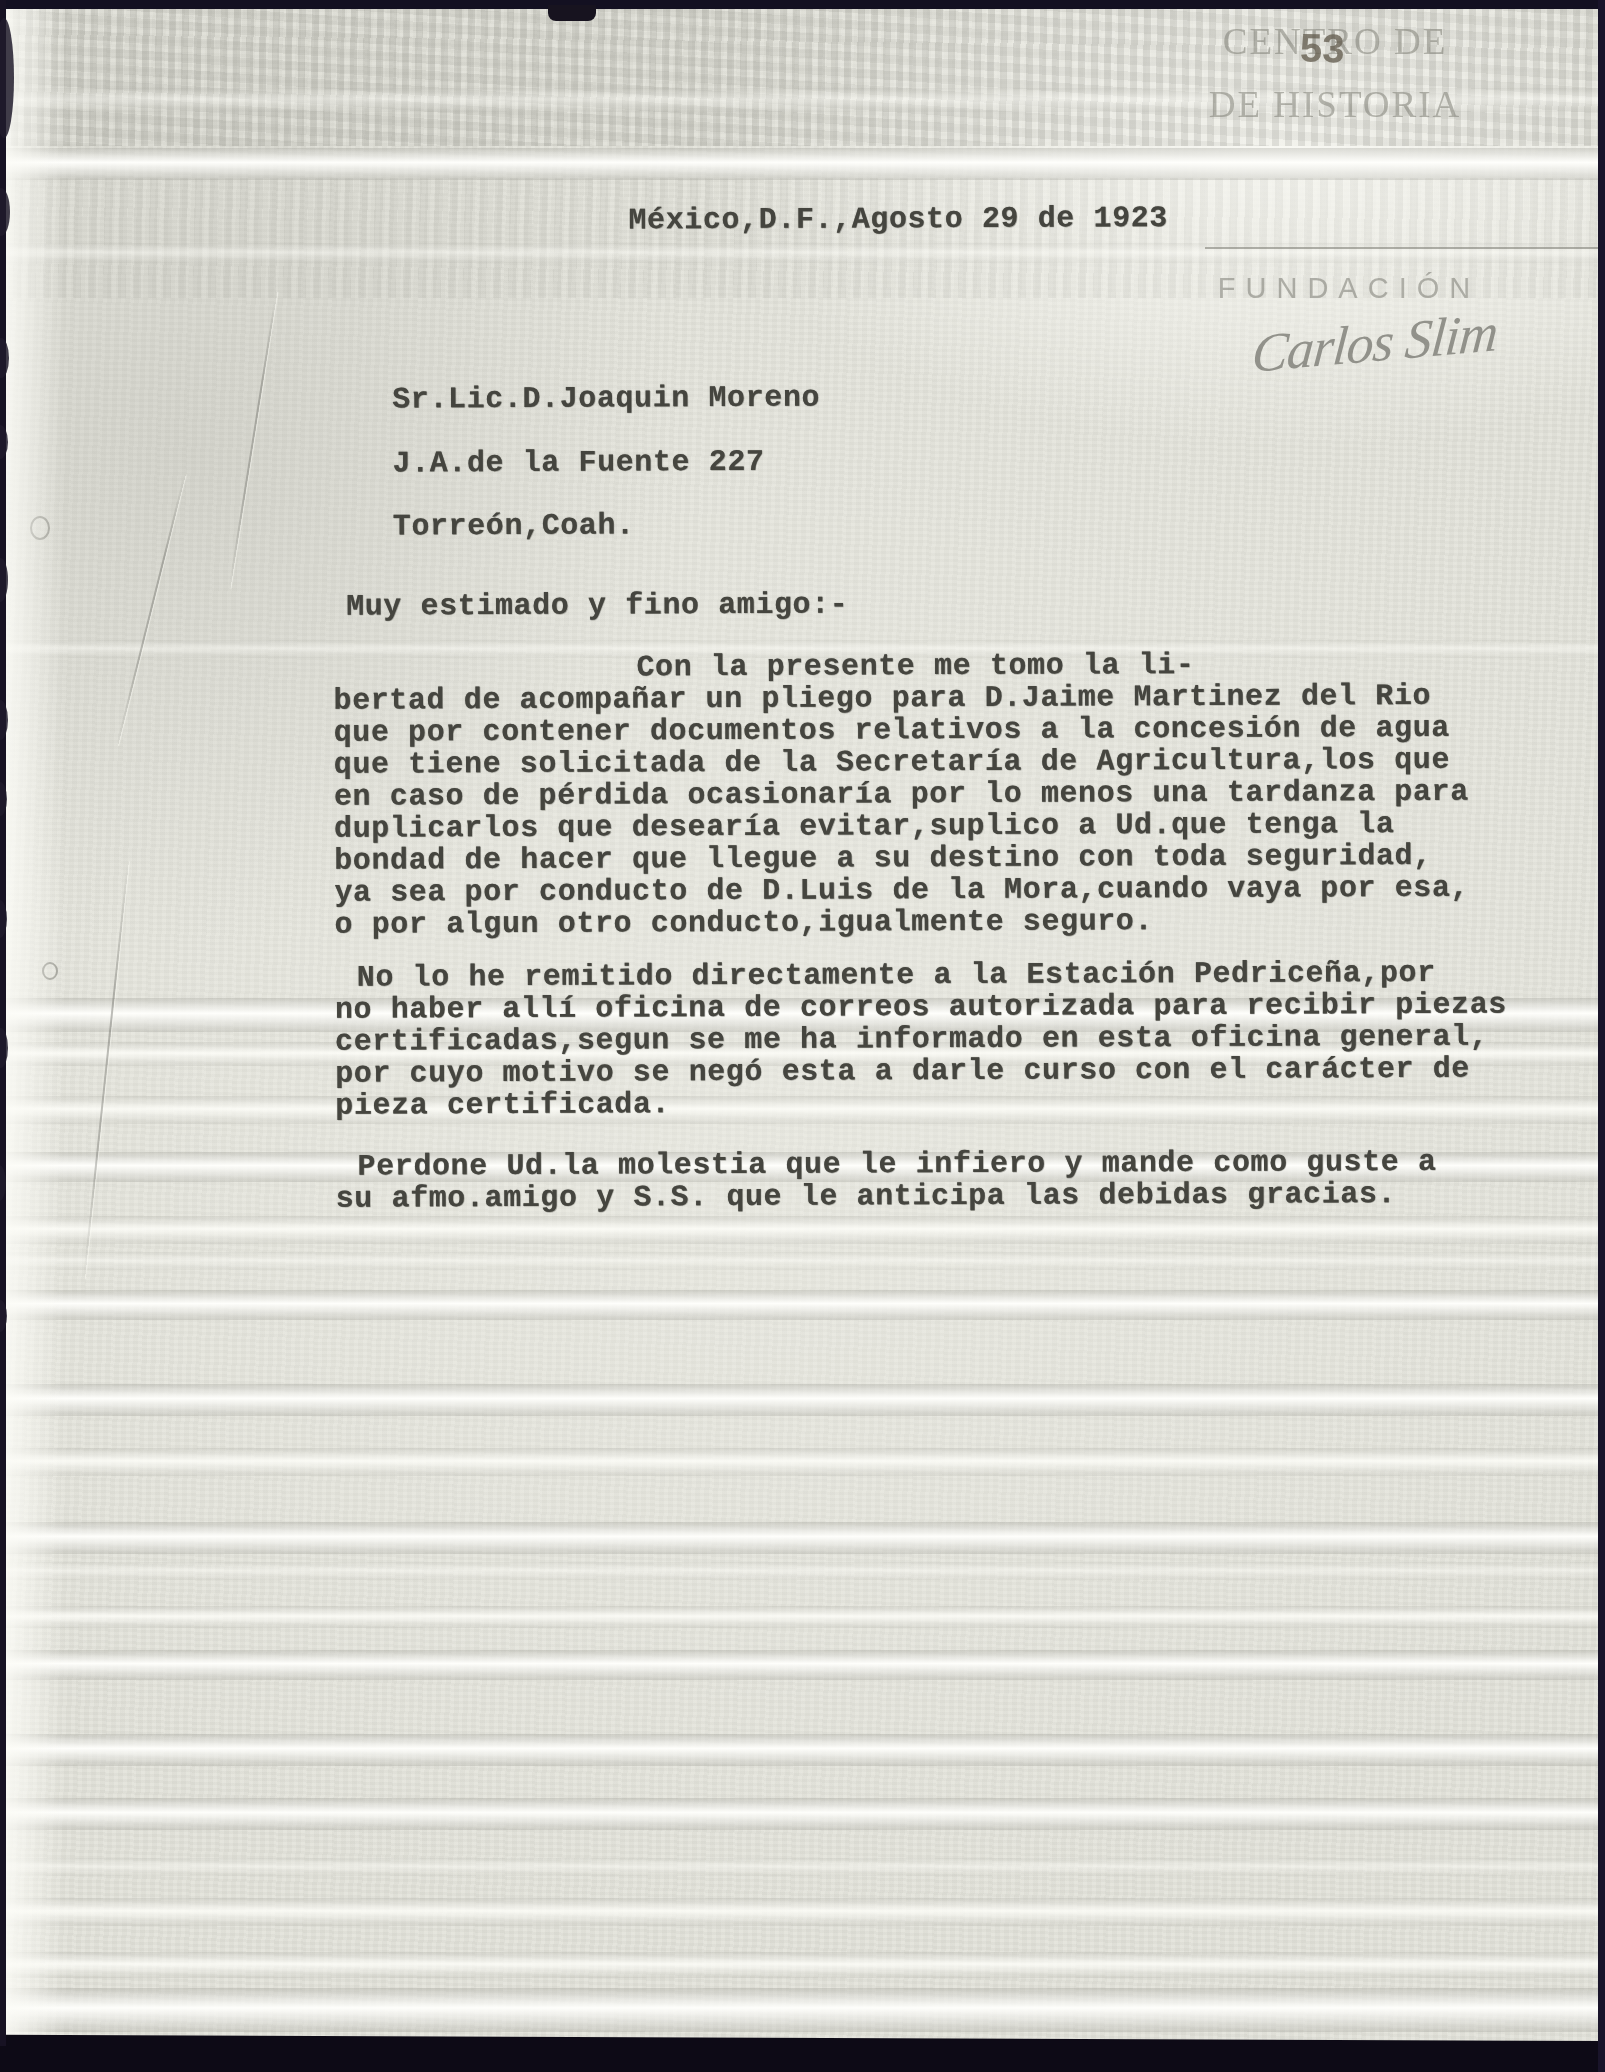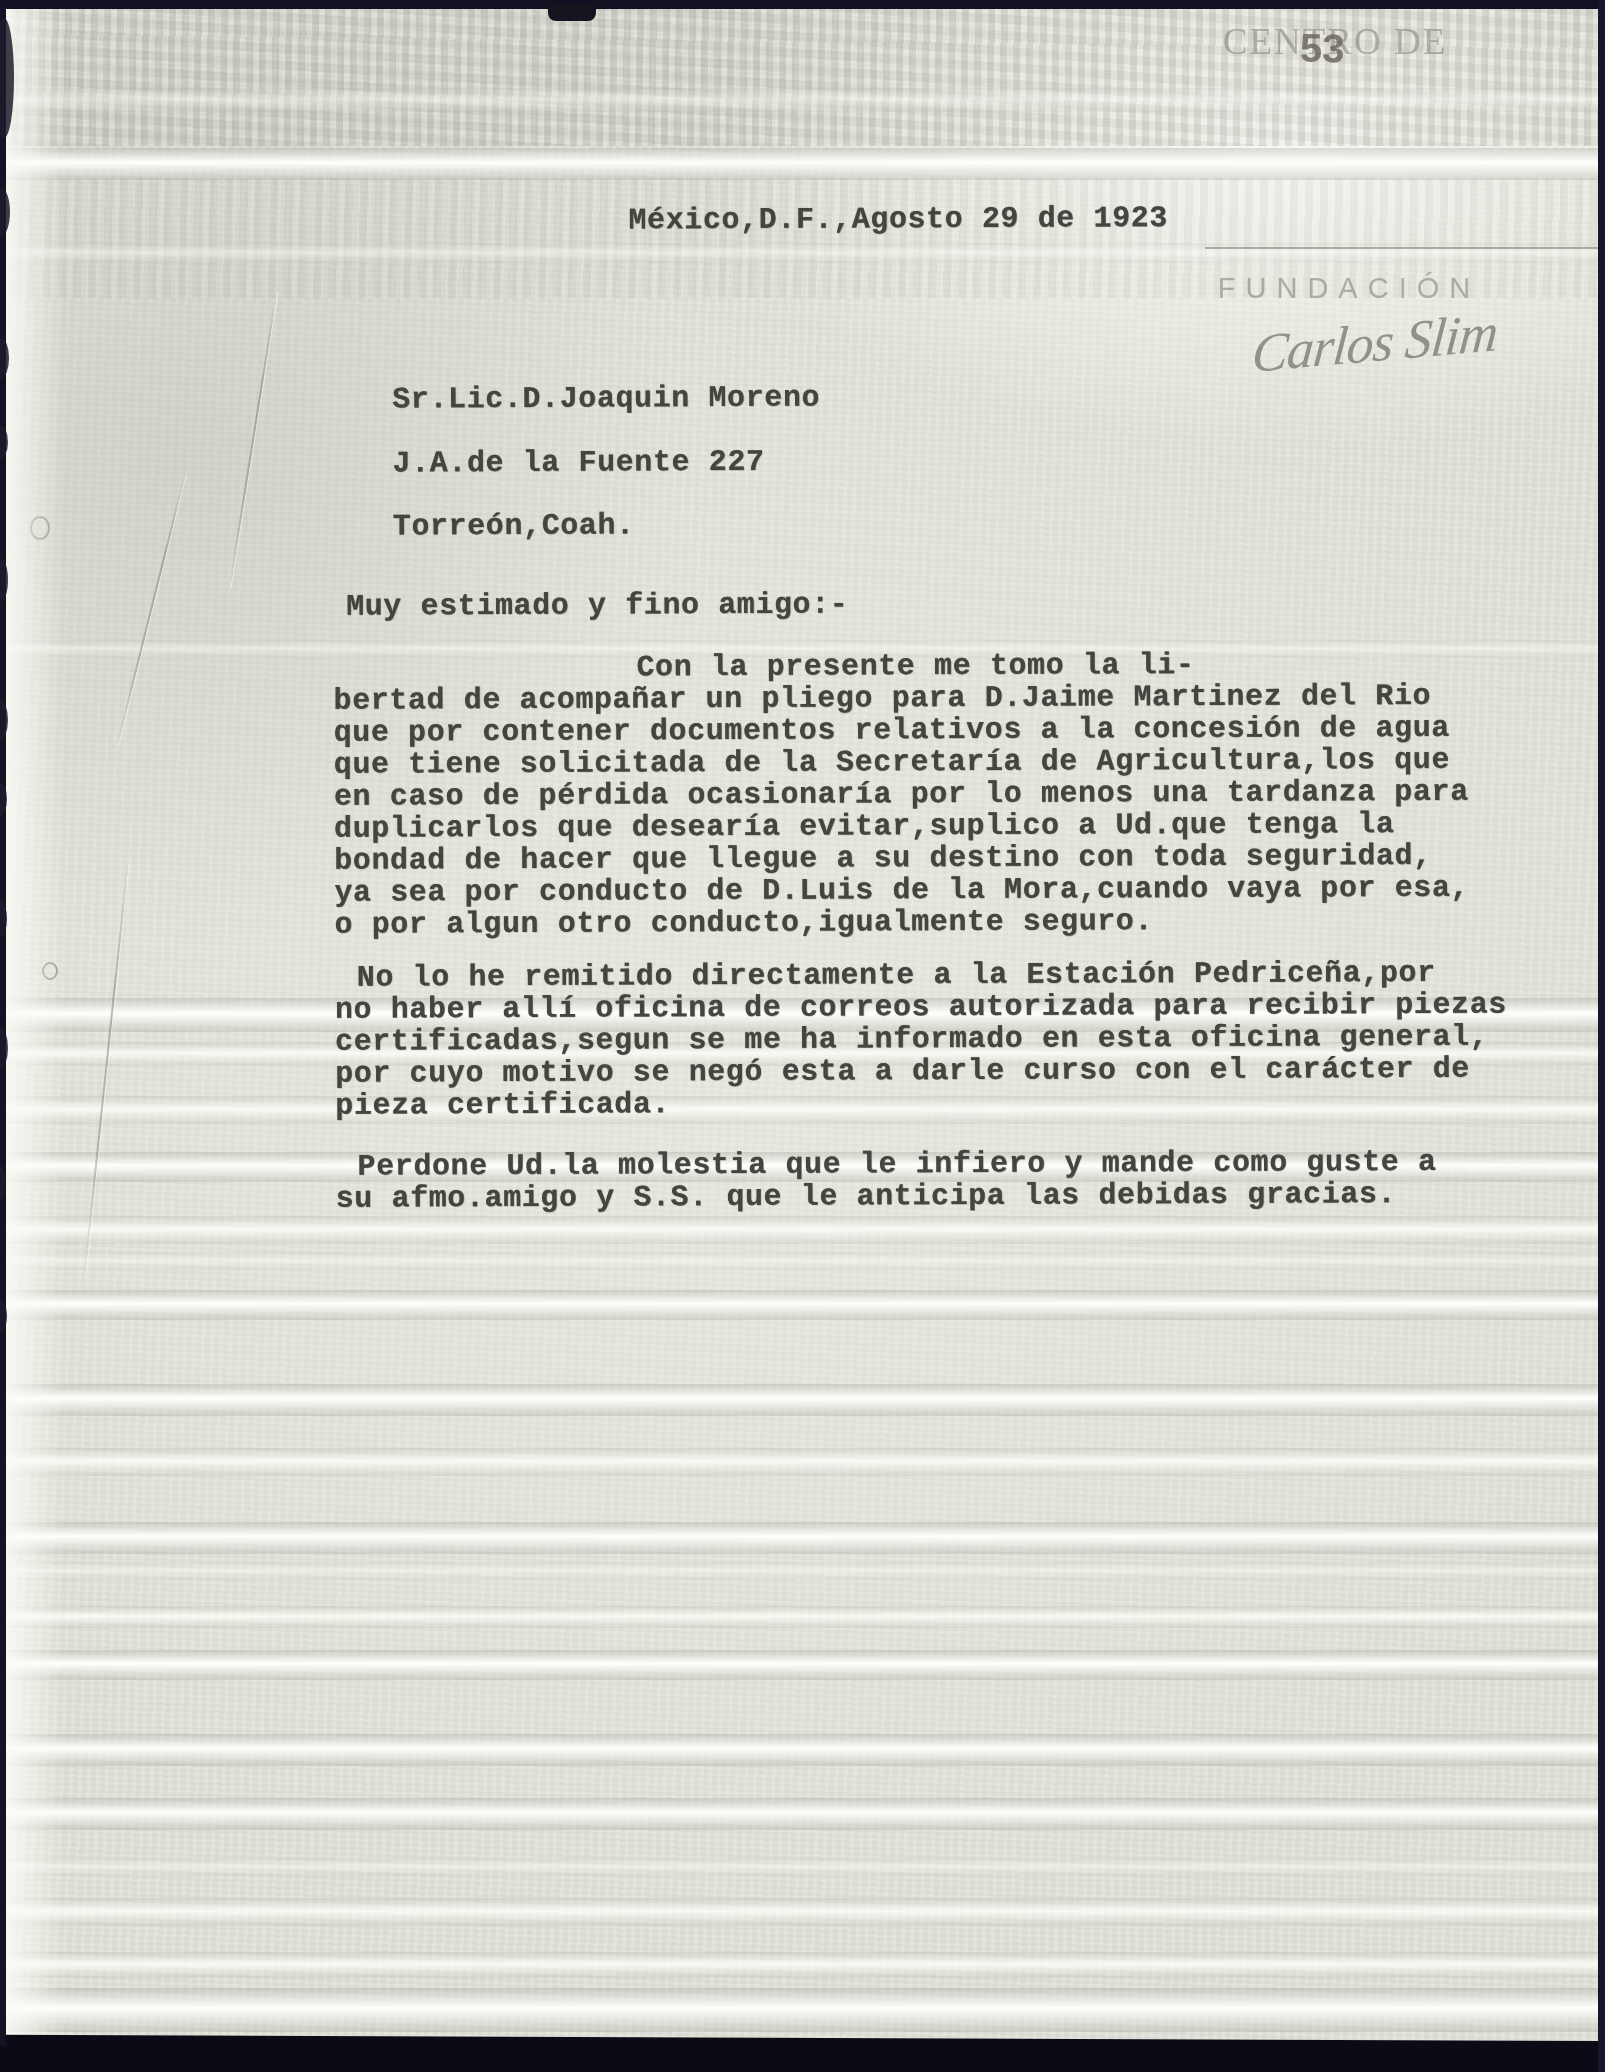--- a/index.html
+++ b/index.html
@@ -120,20 +120,21 @@
   <div class="streak strong" style="top:1988px;height:44px;"></div>
 
   <div class="crease" style="left:252px;top:290px;height:300px;transform:rotate(9deg);"></div>
   <div class="crease" style="left:150px;top:470px;height:280px;transform:rotate(14deg);"></div>
   <div class="crease" style="left:105px;top:860px;height:420px;transform:rotate(6deg);"></div>
   <div class="spot" style="left:30px;top:516px;width:16px;height:20px;"></div>
   <div class="spot" style="left:42px;top:962px;width:12px;height:14px;"></div>
 
   <div class="watermark">
     <div>CENTRO DE</div>
+    <div>DE HISTORIA</div>
   </div>
   <div class="wm-rule"></div>
   <div class="foundation">FUNDACIÓN</div>
   <div class="signature">Carlos Slim</div>
   <div class="page-number">53</div>
 
   <div class="letter">
     <div class="dateline tline">México,D.F.,Agosto 29 de 1923</div>
 
     <div class="recipient">

